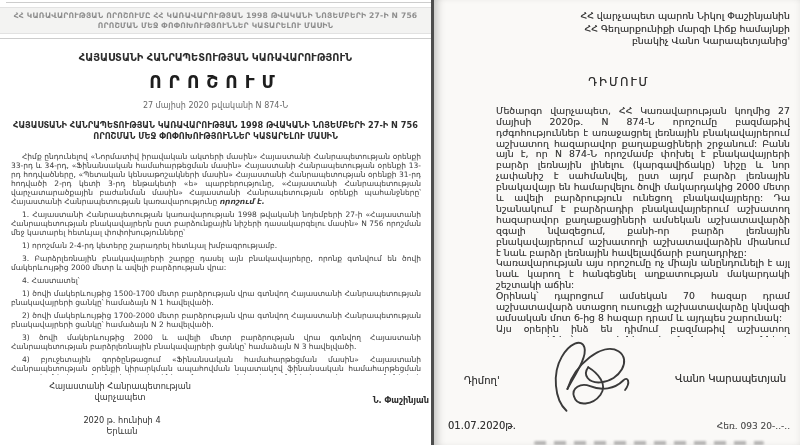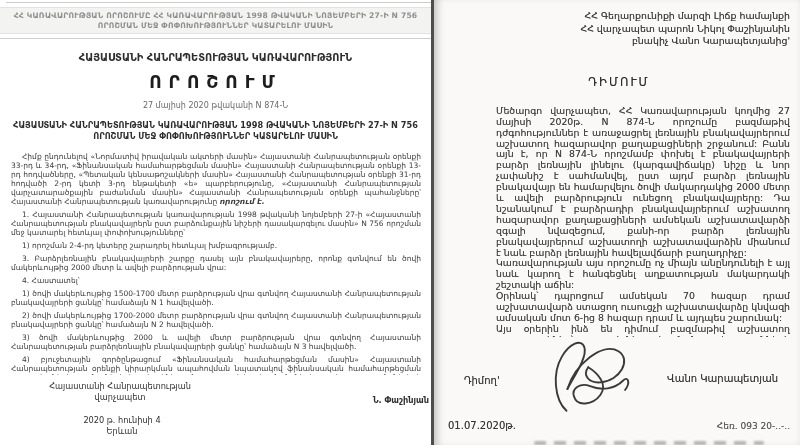--- a/index.html
+++ b/index.html
@@ -44,21 +44,21 @@
     padding:6px 10px 0 14px;
   }
   .page-right *{text-shadow:0 0 .6px rgba(70,70,70,.55);}
   .addressee{text-align:right;font-size:9.4px;line-height:12.6px;color:#333;margin-top:4px;}
   .app-title{text-align:center;font-size:11.5px;letter-spacing:2px;color:#2e2e2e;margin-top:27px;}
   .body-right{margin-top:17px;font-size:9.35px;line-height:10.9px;text-align:justify;color:#3c3c3c;height:231px;overflow:hidden;margin-left:48px;}
   .body-right p{margin:0;}
   .sig-area{position:relative;height:78px;margin-top:4px;}
   .applicant-label{position:absolute;left:16px;top:34px;font-size:10px;color:#333;}
   .signature-svg{position:absolute;left:92px;top:-16px;}
-  .applicant-name{position:absolute;right:12px;top:32px;font-size:10px;color:#333;}
+  .applicant-name{position:absolute;right:4px;top:32px;font-size:10px;color:#333;}
   .foot-row{position:absolute;left:14px;right:10px;bottom:14px;display:flex;justify-content:space-between;align-items:flex-end;}
   .foot-date{font-size:10px;color:#333;}
   .foot-phone{font-size:9px;color:#555;filter:blur(.7px);}
   .bottom-artifact{
     position:absolute;bottom:0;left:100px;width:230px;height:4px;
     background:repeating-linear-gradient(90deg, rgba(60,60,60,.35) 0 12px, transparent 12px 20px);
     filter:blur(1.2px);border-radius:2px;
   }
 </style>
 </head>
@@ -97,22 +97,22 @@
     <div class="signer-name">Ն. Փաշինյան</div>
   </div>
   <div class="place-date">
     <div>2020 թ. հունիսի 4</div>
     <div>Երևան</div>
   </div>
 </section>
 
 <section class="page page-right">
   <div class="addressee">
+    <div>ՀՀ վարչապետ պարոն Նիկոլ Փաշինյանին</div>
     <div>ՀՀ Գեղարքունիքի մարզի Լիճք համայնքի</div>
-    <div>ՀՀ վարչապետ պարոն Նիկոլ Փաշինյանին</div>
     <div>բնակիչ Վանո Կարապետյանից'</div>
   </div>
 
   <div class="app-title">ԴԻՄՈՒՄ</div>
 
   <div class="body-right">
     <p>Մեծարգո վարչապետ, ՀՀ Կառավարության կողմից 27 մայիսի 2020թ. N 874-Ն որոշումը բազմաթիվ դժգոհություններ է առաջացրել լեռնային բնակավայրերում աշխատող հազարավոր քաղաքացիների շրջանում: Բանն այն է, որ N 874-Ն որոշմամբ փոխել է բնակավայրերի բարձր լեռնային լինելու (կարգավիճակը) նիշը և նոր չափանիշ է սահմանվել, ըստ այդմ բարձր լեռնային բնակավայր են համարվելու ծովի մակարդակից 2000 մետր և ավելի բարձրություն ունեցող բնակավայրերը: Դա նշանակում է բարձրադիր բնակավայրերում աշխատող հազարավոր քաղաքացիների ամսեկան աշխատավարձի զգալի նվազեցում, քանի-որ բարձր լեռնային բնակավայրերում աշխատողի աշխատավարձին միանում է նաև բարձր լեռնային հավելավճարի բաղադրիչը:</p>
     <p>Կառավարության այս որոշումը ոչ միայն անընդունելի է այլ նաև կարող է հանգեցնել աղքատության մակարդակի շեշտակի աճին:</p>
     <p>Օրինակ՝ դպրոցում ամսեկան 70 հազար դրամ աշխատավարձ ստացող ուսուցչի աշխատավարձը կնվազի ամսական մոտ 6-ից 8 հազար դրամ և այդպես շարունակ:</p>
     <p>Այս օրերին ինձ են դիմում բազմաթիվ աշխատող քաղաքացիներ՝ ուսուցիչներ, համայնքապետարանների աշխատակիցներ, նախադպրոցական հաստատությունների աշխատակիցներ, հատուկ խնամքի հաստատությունների աշխատակիցներ, բուժաշխատակիցներ և այլն...</p>

